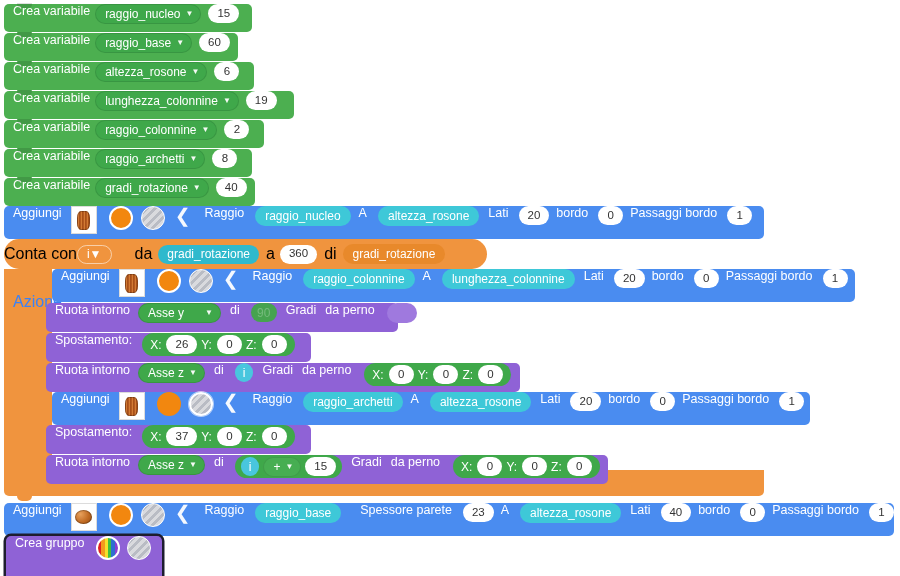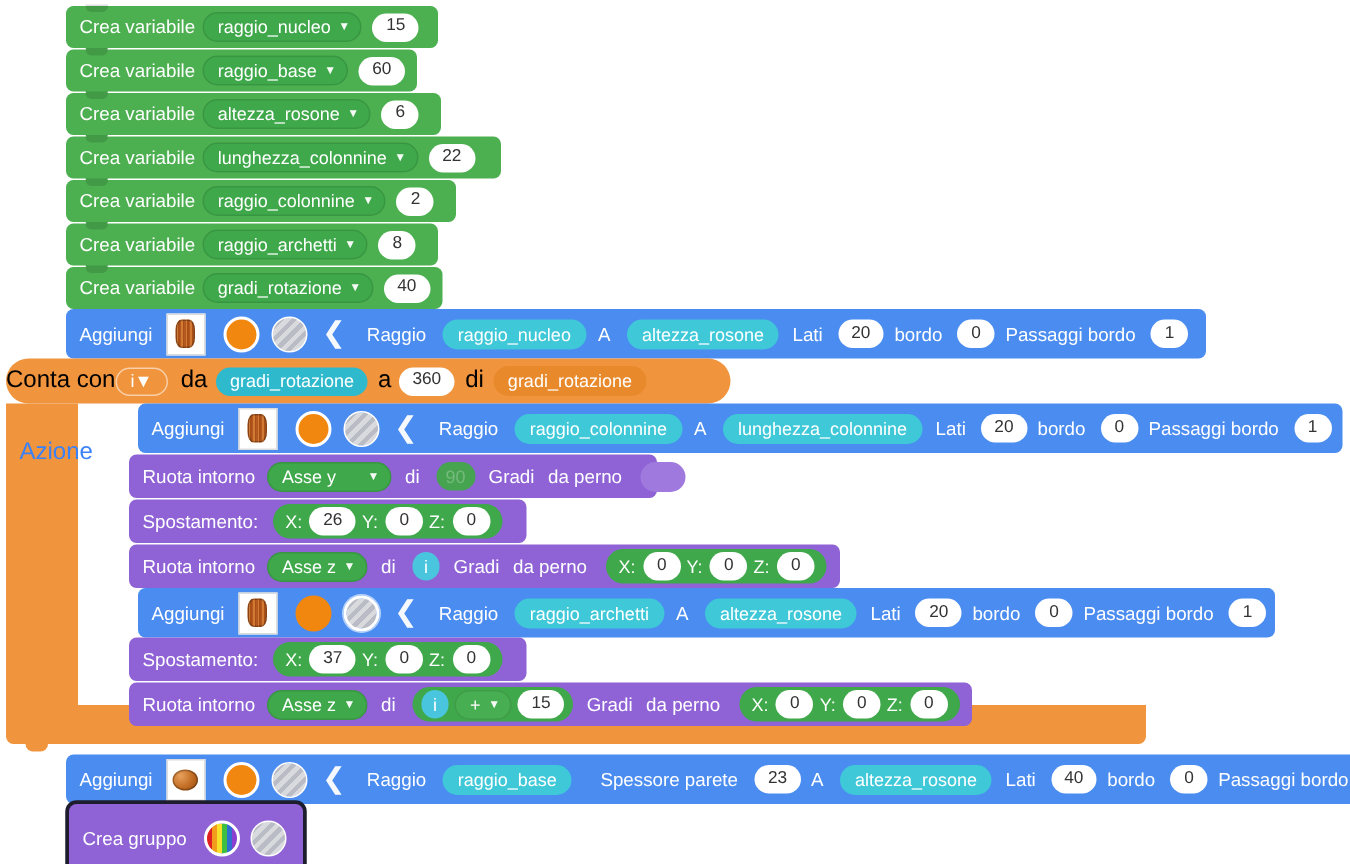--- a/index.html
+++ b/index.html
@@ -10,27 +10,26 @@
     overflow:hidden;
     position:relative;
     -webkit-font-smoothing:antialiased;
   }
   #canvas{position:absolute;left:0;top:0;width:900px;height:576px;}
 
   
   .blk{
     position:absolute;
     display:flex;
-    align-items:center;
+    align-items:flex-start;
     box-sizing:border-box;
     color:#ffffff;
     font-size:12.5px;
     white-space:nowrap;
     border-radius:5px;
-    margin-left:40px;
   }
   .blk .lbl{padding:0 5px;}
   .blk .lbl.first{padding-left:9px;}
 
   
   .notch-top::before{
     content:"";position:absolute;left:13px;top:-1px;
     width:15px;height:5px;border-radius:0 0 4px 4px;
     background:rgba(0,0,0,.12);
   }
@@ -161,21 +160,21 @@
     </span>
     <span class="pill num" style="margin-left:7px;">6</span>
   </div>
 
   <div class="blk c-green notch-top bump" style="left:4px;top:91px;width:290px;height:28px;">
     <span class="lbl first">Crea variabile</span>
     <span class="pill drop">
       <span>lunghezza_colonnine</span>
       <span class="car">▼</span>
     </span>
-    <span class="pill num" style="margin-left:7px;">22</span>
+    <span class="pill num" style="margin-left:7px;">19</span>
   </div>
 
   <div class="blk c-green notch-top bump" style="left:4px;top:120px;width:260px;height:28px;">
     <span class="lbl first">Crea variabile</span>
     <span class="pill drop">
       <span>raggio_colonnine</span>
       <span class="car">▼</span>
     </span>
     <span class="pill num" style="margin-left:7px;">2</span>
   </div>
@@ -219,21 +218,21 @@
   </div>
 
   <div class="cblock" style="left:4px;top:239px;width:445px;height:261px;">
 
     <div class="c-top c-orange" style="width:483px;border-radius:15px;">
       <span class="lbl first">Conta con</span>
       <span class="pill drop-ghost">
         <span>i</span>
         <span class="car">▼</span>
       </span>
-      <span class="lbl" style="padding-left:9px;">da</span>
+      <span class="lbl" style="padding-left:23px;">da</span>
       <span class="pill var-dark" style="margin-left:6px;">gradi_rotazione</span>
       <span class="lbl" style="padding-left:7px;">a</span>
       <span class="pill num" style="margin-left:5px;">360</span>
       <span class="lbl" style="padding-left:7px;">di</span>
       <span class="pill var-orange" style="margin-left:6px;">gradi_rotazione</span>
     </div>
 
     <div class="c-arm c-orange" style="top:30px;width:48px;height:201px;"></div>
     <span class="c-arm-label" style="top:54px;">Azione</span>
 

